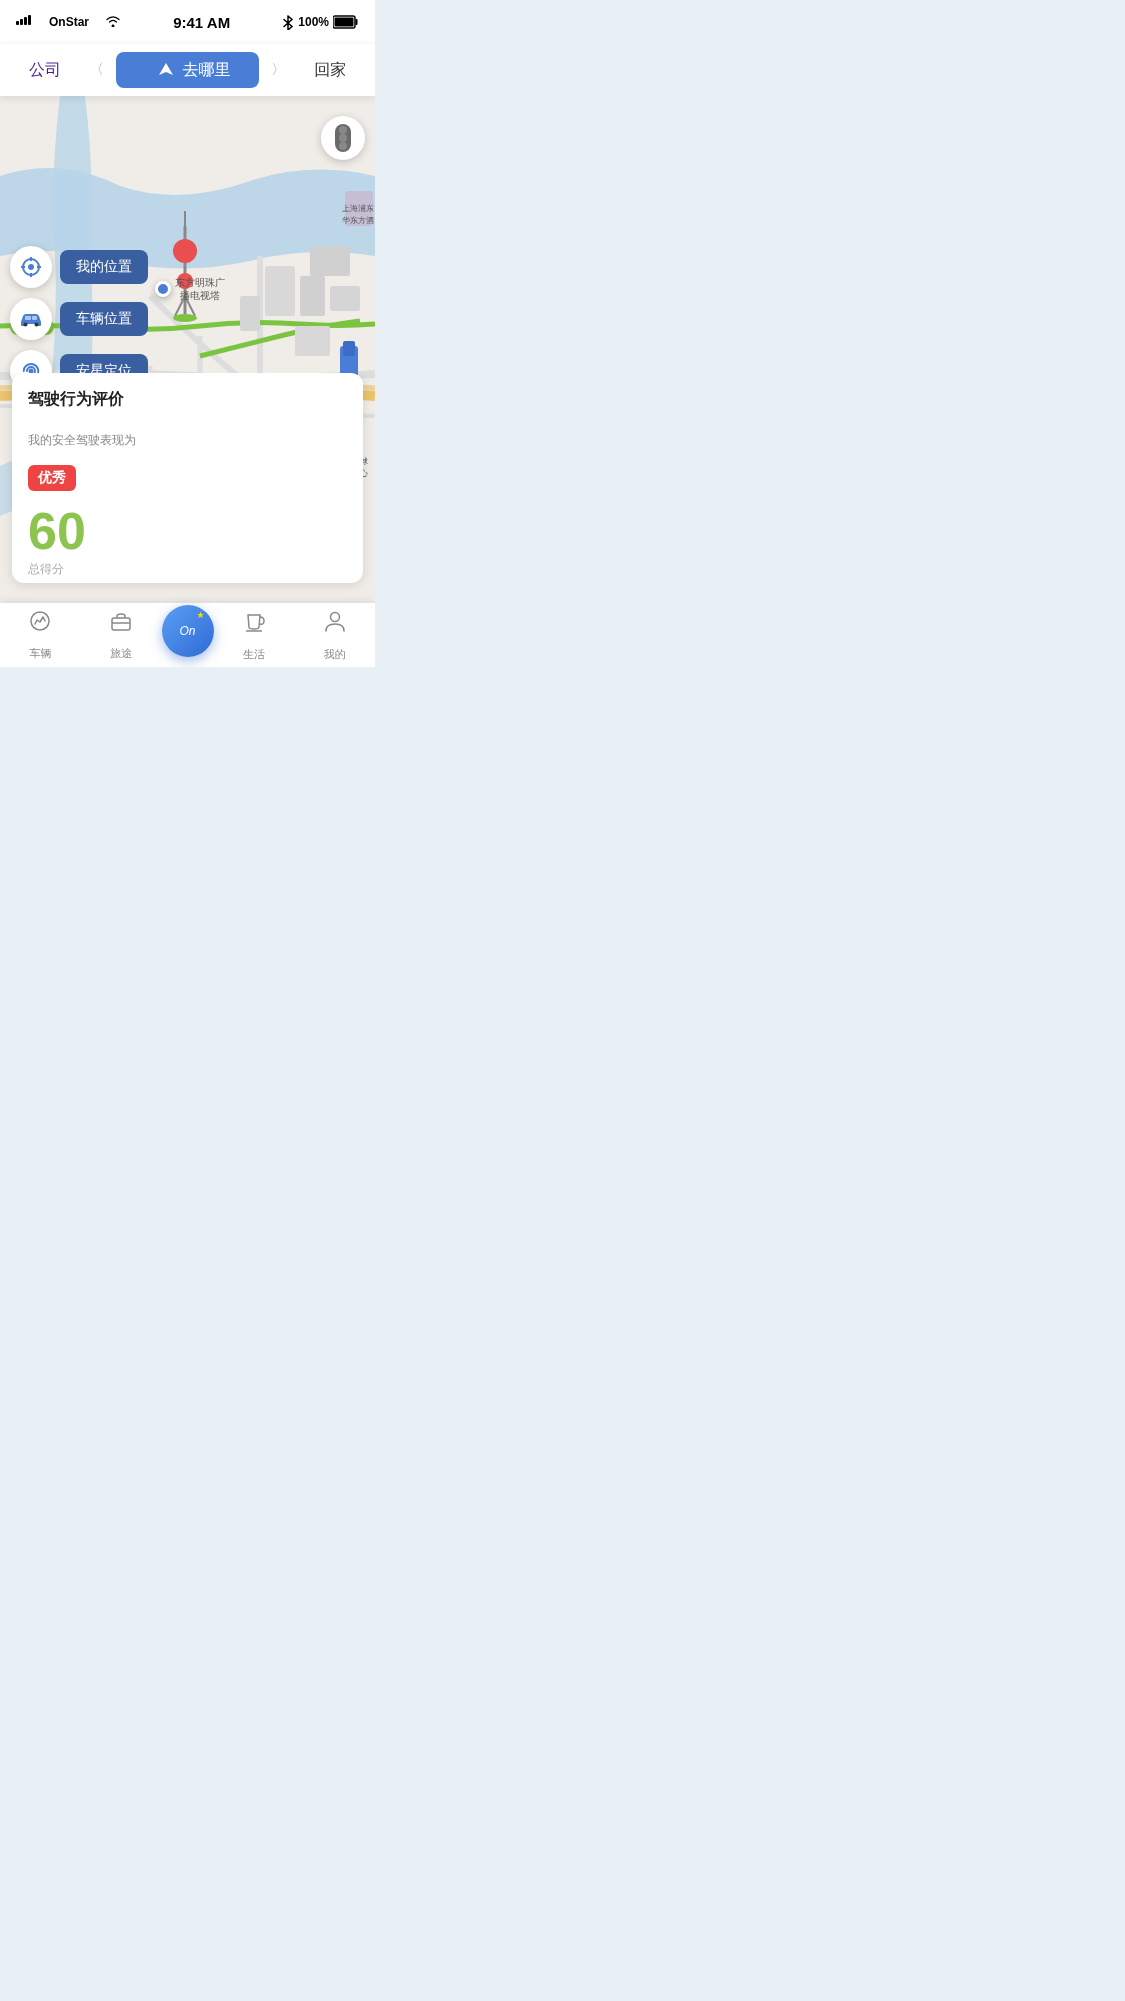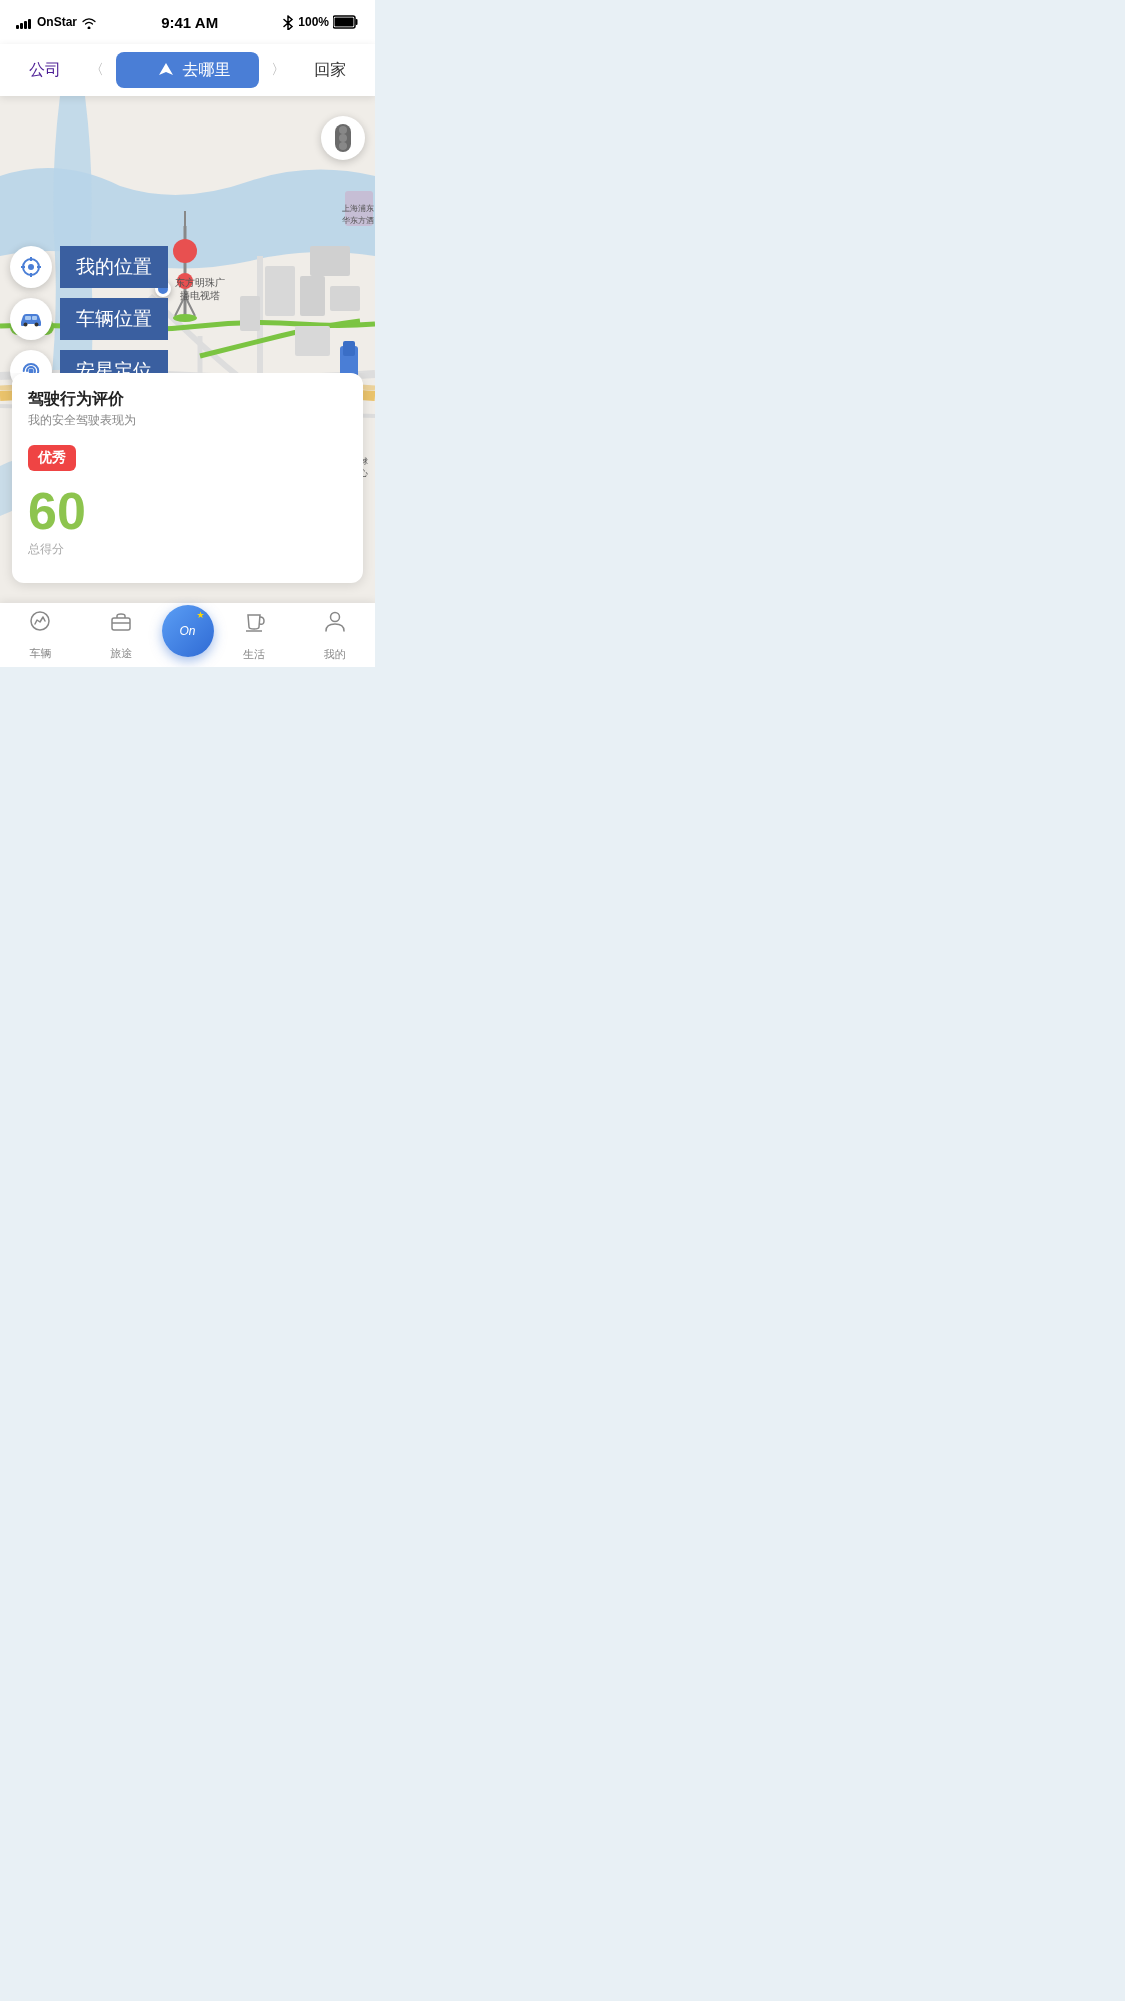--- a/index.html
+++ b/index.html
@@ -20,21 +20,21 @@
       background: white;
       display: flex;
       align-items: center;
       justify-content: space-between;
       padding: 0 16px;
       font-size: 12px;
       font-weight: 600;
       z-index: 100;
       position: relative;
     }
-    .status-left { display: flex; align-items: flex-end; gap: 4px; }
+    .status-left { display: flex; align-items: flex-start; gap: 16px; }
     .status-center { font-size: 15px; font-weight: 600; }
     .status-right { display: flex; align-items: center; gap: 4px; }
 
     
     .signal-bars { display: flex; align-items: flex-end; gap: 1px; margin-right: 2px; }
     .signal-bar { background: black; border-radius: 1px; width: 3px; }
     .signal-bar:nth-child(1) { height: 4px; }
     .signal-bar:nth-child(2) { height: 6px; }
     .signal-bar:nth-child(3) { height: 8px; }
     .signal-bar:nth-child(4) { height: 10px; }
@@ -126,23 +126,23 @@
       border-radius: 50%;
       background: white;
       display: flex;
       align-items: center;
       justify-content: center;
       box-shadow: 0 2px 8px rgba(0,0,0,0.2);
     }
     .map-btn-label {
       background: #3a5fa0;
       color: white;
-      border-radius: 0;
+      border-radius: 8px;
       padding: 8px 16px;
-      font-size: 19px;
+      font-size: 14px;
       font-weight: 500;
     }
 
     
     .traffic-icon {
       position: absolute;
       right: 10px;
       top: 20px;
       width: 44px; height: 44px;
       border-radius: 50%;
@@ -191,21 +191,21 @@
       height: 210px;
       display: flex;
       flex-direction: column;
       align-items: flex-start;
     }
 
     .card-title {
       font-size: 16px;
       font-weight: 700;
       color: #222;
-      margin-bottom: 2px;
+      margin-bottom: 22px;
     }
     .card-subtitle {
       font-size: 12px;
       color: #888;
       margin-bottom: 12px;
     }
     .card-badge {
       background: #ef4444;
       color: white;
       border-radius: 6px;

